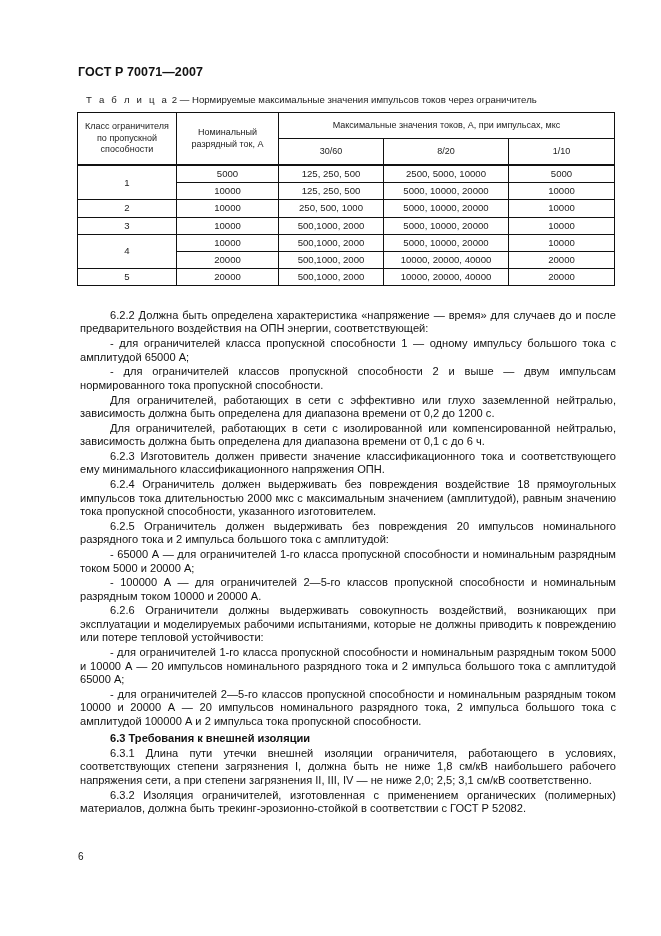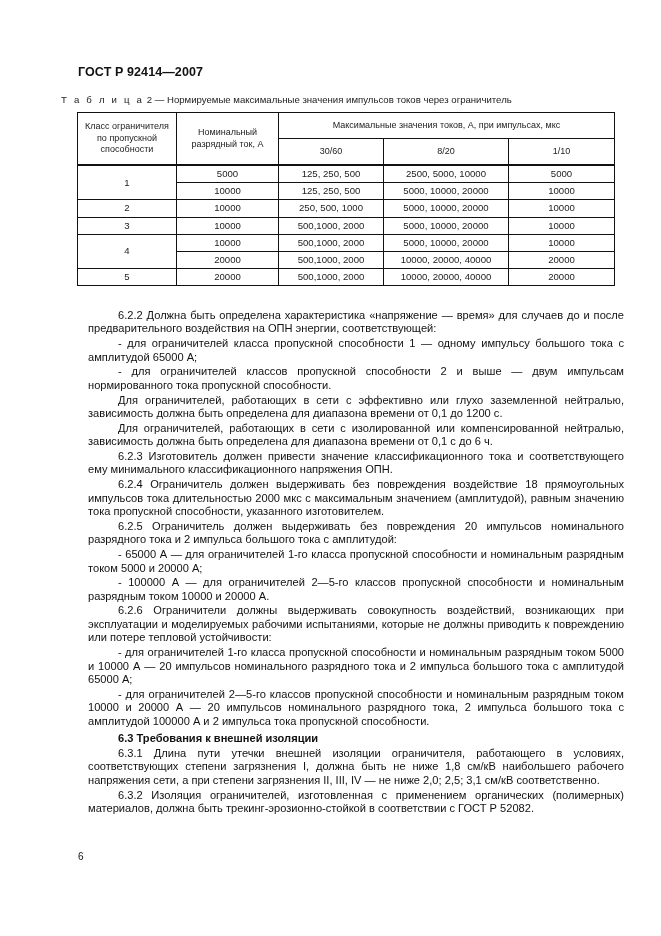--- a/index.html
+++ b/index.html
@@ -1,40 +1,40 @@
 <!DOCTYPE html>
 <html><head>
 <meta charset="utf-8">
 <style>
   html, body { margin: 0; padding: 0; background: #ffffff; }
   body { width: 661px; height: 936px; position: relative; overflow: hidden;
          font-family: "Liberation Sans", sans-serif; color: #111; }
   .page { position: absolute; left: 0; top: 0; width: 661px; height: 936px; }
   .doc-header { position: absolute; left: 78px; top: 65px; font-weight: bold; font-size: 12.5px; letter-spacing: 0.1px; }
-  .caption { position: absolute; left: 61px; top: 94px; font-size: 9.6px; color: #222; white-space: nowrap; }
+  .caption { position: absolute; left: 86px; top: 94px; font-size: 9.6px; color: #222; white-space: nowrap; }
   .caption .spaced { letter-spacing: 2.2px; }
   table.t2 { position: absolute; left: 77px; top: 112px; width: 537px; border-collapse: collapse; table-layout: fixed;
              font-size: 9px; color: #222; }
   table.t2 td, table.t2 th { border: 1px solid #111; text-align: center; vertical-align: middle; padding: 0 2px; font-weight: normal; }
   table.t2 th { line-height: 11.5px; }
   table.t2 tr.h1 th { height: 25px; }
   table.t2 tr.h2 th { height: 25px; margin-left: 31px; }
   table.t2 thead tr:last-child th, table.t2 thead tr.h1 th[rowspan] { border-bottom: 2.5px solid #111; }
   table.t2 tbody td { height: 16.2px; line-height: 12px; font-size: 9.6px; }
-  .body-text { position: absolute; left: 88px; top: 309px; width: 536px; font-size: 11.1px; line-height: 13.45px; color: #111; }
+  .body-text { position: absolute; left: 80px; top: 309px; width: 536px; font-size: 11.1px; line-height: 13.45px; color: #111; }
   .body-text p { margin: 0 0 1.3px 0; text-align: justify; text-indent: 30px; }
   .body-text p.h { font-weight: bold; margin-top: 4px; }
   .page-num { position: absolute; left: 78px; top: 851px; font-size: 10px; }
 </style>
 </head>
 <body>
 
 <div class="page">
 
-  <div class="doc-header">ГОСТ Р 92414—2007</div>
+  <div class="doc-header">ГОСТ Р 70071—2007</div>
 
   <div class="caption"><span class="spaced">Т а б л и ц а</span><span> 2 — Нормируемые максимальные значения импульсов токов через ограничитель</span></div>
 
   <table class="t2">
     <colgroup>
       <col style="width:99px">
         <col style="width:102px">
         <col style="width:105px">
         <col style="width:125px">
         <col style="width:106px">
@@ -99,21 +99,21 @@
         <td>10000, 20000, 40000</td>
         <td>20000</td>
       </tr>
     </tbody>
   </table>
 
   <div class="body-text">
     <p>6.2.2 Должна быть определена характеристика «напряжение — время» для случаев до и после предварительного воздействия на ОПН энергии, соответствующей:</p>
     <p>- для ограничителей класса пропускной способности 1 — одному импульсу большого тока с амплитудой 65000 А;</p>
     <p>- для ограничителей классов пропускной способности 2 и выше — двум импульсам нормированного тока пропускной способности.</p>
-    <p>Для ограничителей, работающих в сети с эффективно или глухо заземленной нейтралью, зависимость должна быть определена для диапазона времени от 0,1 до 1200 с.</p>
+    <p>Для ограничителей, работающих в сети с эффективно или глухо заземленной нейтралью, зависимость должна быть определена для диапазона времени от 0,2 до 1200 с.</p>
     <p>Для ограничителей, работающих в сети с изолированной или компенсированной нейтралью, зависимость должна быть определена для диапазона времени от 0,1 с до 6 ч.</p>
     <p>6.2.3 Изготовитель должен привести значение классификационного тока и соответствующего ему минимального классификационного напряжения ОПН.</p>
     <p>6.2.4 Ограничитель должен выдерживать без повреждения воздействие 18 прямоугольных импульсов тока длительностью 2000 мкс с максимальным значением (амплитудой), равным значению тока пропускной способности, указанного изготовителем.</p>
     <p>6.2.5 Ограничитель должен выдерживать без повреждения 20 импульсов номинального разрядного тока и 2 импульса большого тока с амплитудой:</p>
     <p>- 65000 А — для ограничителей 1-го класса пропускной способности и номинальным разрядным током 5000 и 20000 А;</p>
     <p>- 100000 А — для ограничителей 2—5-го классов пропускной способности и номинальным разрядным током 10000 и 20000 А.</p>
     <p>6.2.6 Ограничители должны выдерживать совокупность воздействий, возникающих при эксплуатации и моделируемых рабочими испытаниями, которые не должны приводить к повреждению или потере тепловой устойчивости:</p>
     <p>- для ограничителей 1-го класса пропускной способности и номинальным разрядным током 5000 и 10000 А — 20 импульсов номинального разрядного тока и 2 импульса большого тока с амплитудой 65000 А;</p>
     <p>- для ограничителей 2—5-го классов пропускной способности и номинальным разрядным током 10000 и 20000 А — 20 импульсов номинального разрядного тока, 2 импульса большого тока с амплитудой 100000 А и 2 импульса тока пропускной способности.</p>
     <p class="h">6.3 Требования к внешней изоляции</p>

